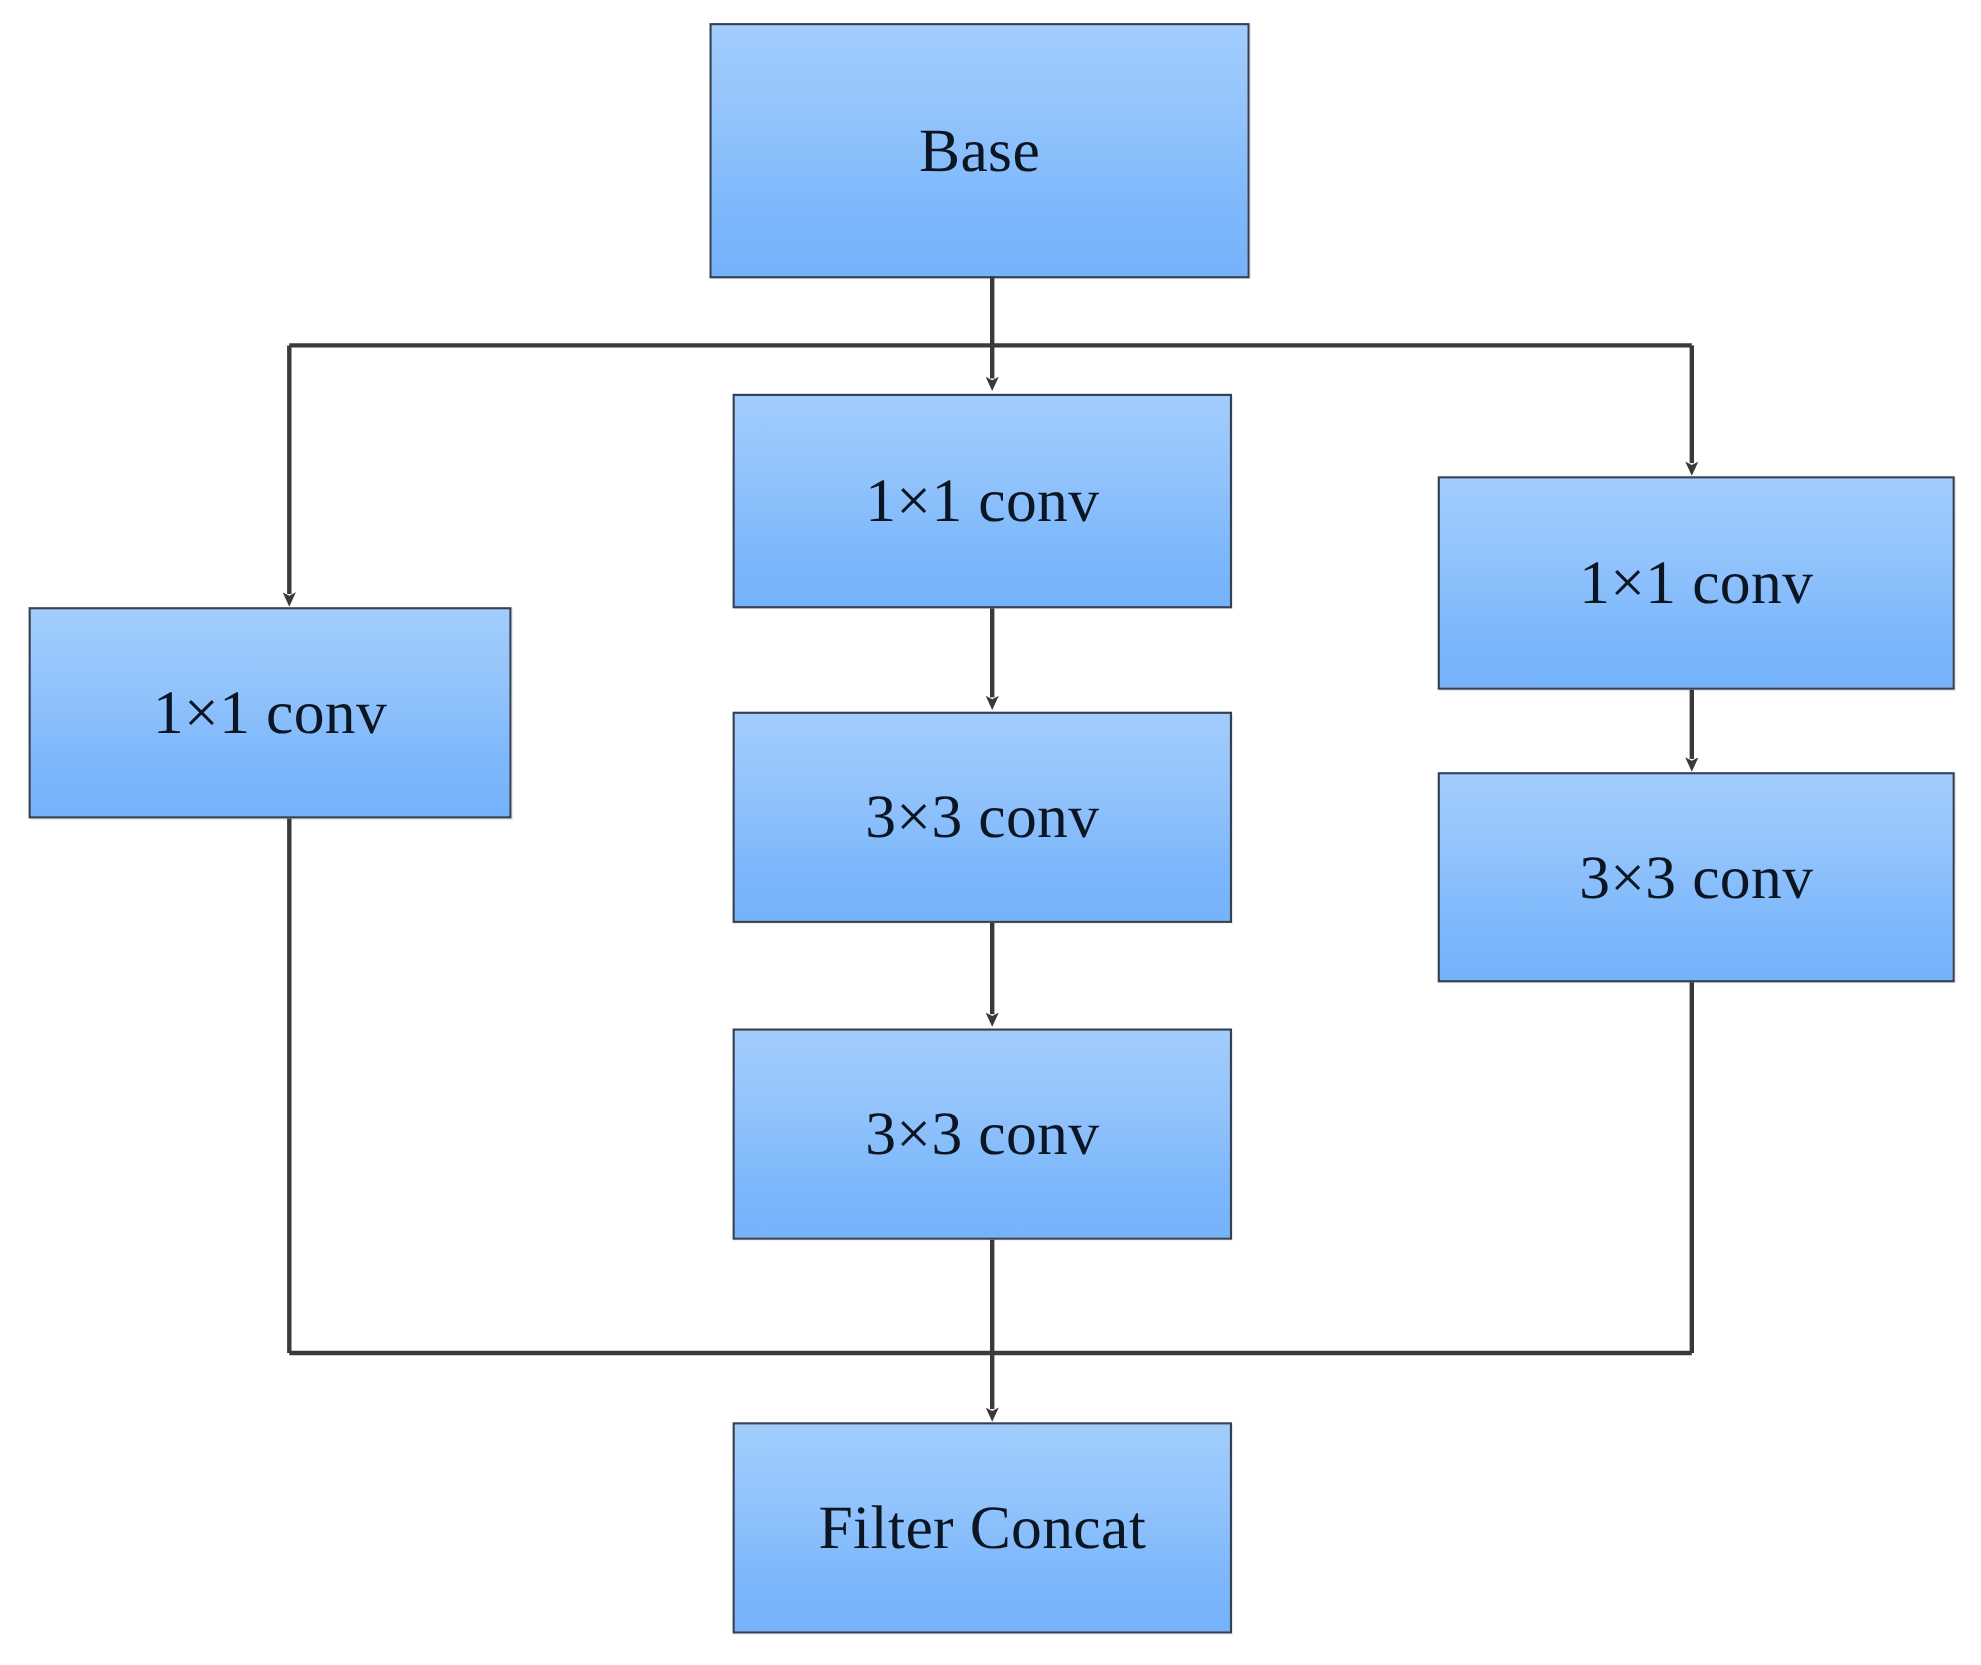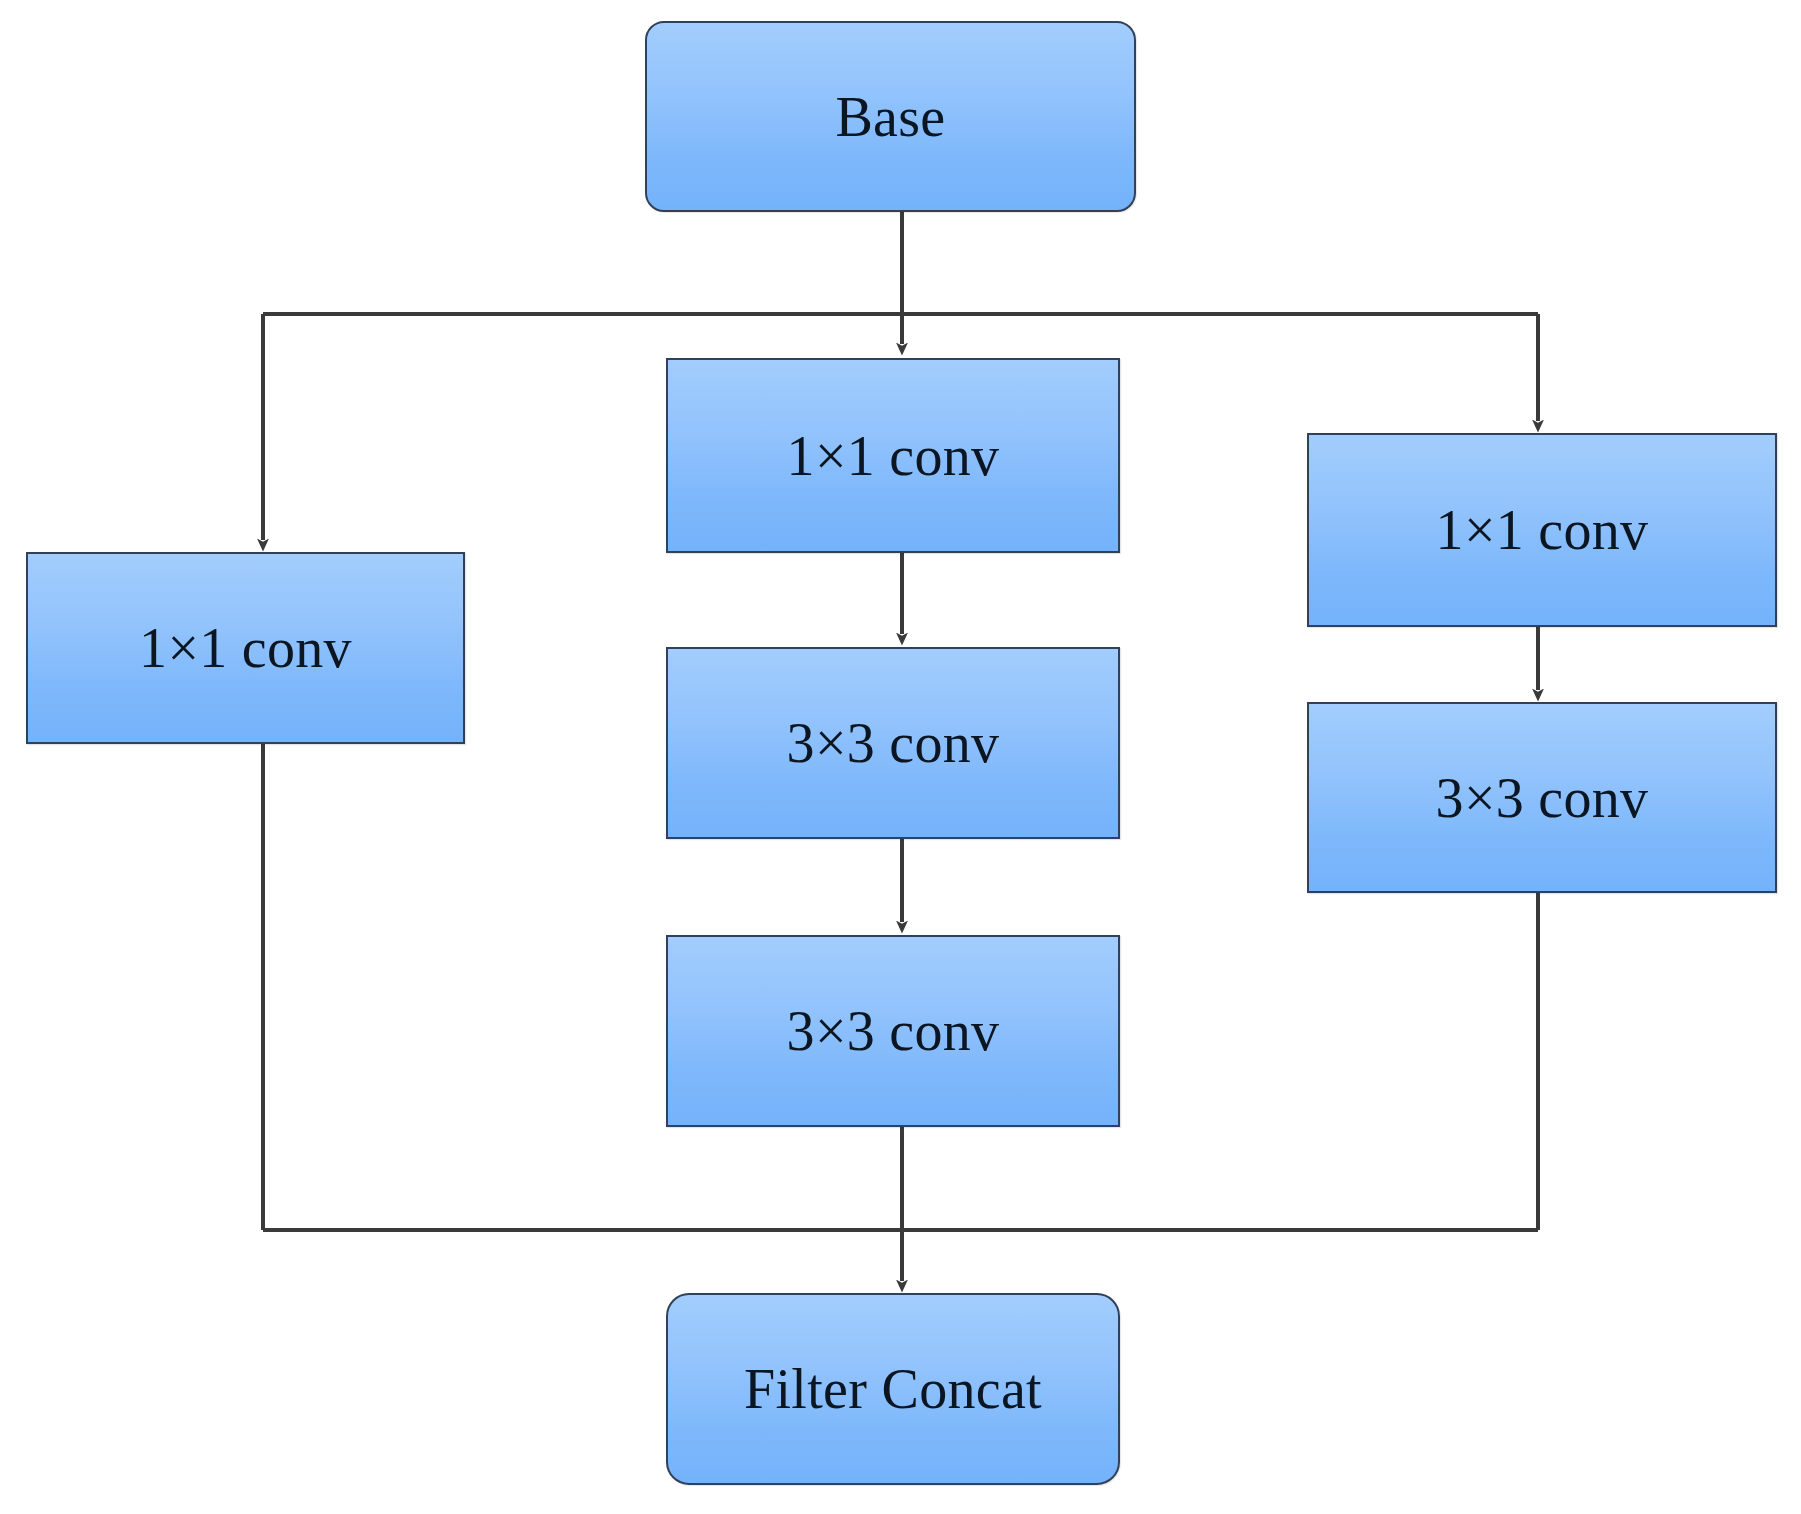--- a/index.html
+++ b/index.html
@@ -81,21 +81,21 @@
 
       <path d="M 1538 893 L 1538 1230"></path>
 
       <path d="M 263 1230 L 1538 1230"></path>
 
       <path d="M 902 1127 L 902 1281" marker-end="url(#arrowhead)"></path>
 
     </g>
   </svg>
 
-  <div class="node-box" style="left:645px; top:21px; width:491px; height:191px;border-radius:19px;">
+  <div class="node-box" style="left:645px; top:21px; width:491px; height:232px;">
     <span class="node-label">Base</span>
   </div>
 
   <div class="node-box" style="left:26px; top:552px; width:439px; height:192px;">
     <span class="node-label">1×1 conv</span>
   </div>
 
   <div class="node-box" style="left:666px; top:358px; width:454px; height:195px;">
     <span class="node-label">1×1 conv</span>
   </div>
@@ -109,17 +109,17 @@
   </div>
 
   <div class="node-box" style="left:1307px; top:433px; width:470px; height:194px;">
     <span class="node-label">1×1 conv</span>
   </div>
 
   <div class="node-box" style="left:1307px; top:702px; width:470px; height:191px;">
     <span class="node-label">3×3 conv</span>
   </div>
 
-  <div class="node-box" style="left:666px; top:1293px; width:454px; height:192px;border-radius:23px;">
+  <div class="node-box" style="left:666px; top:1293px; width:454px; height:192px;">
     <span class="node-label">Filter Concat</span>
   </div>
 
 </div>
 
 </body></html>

